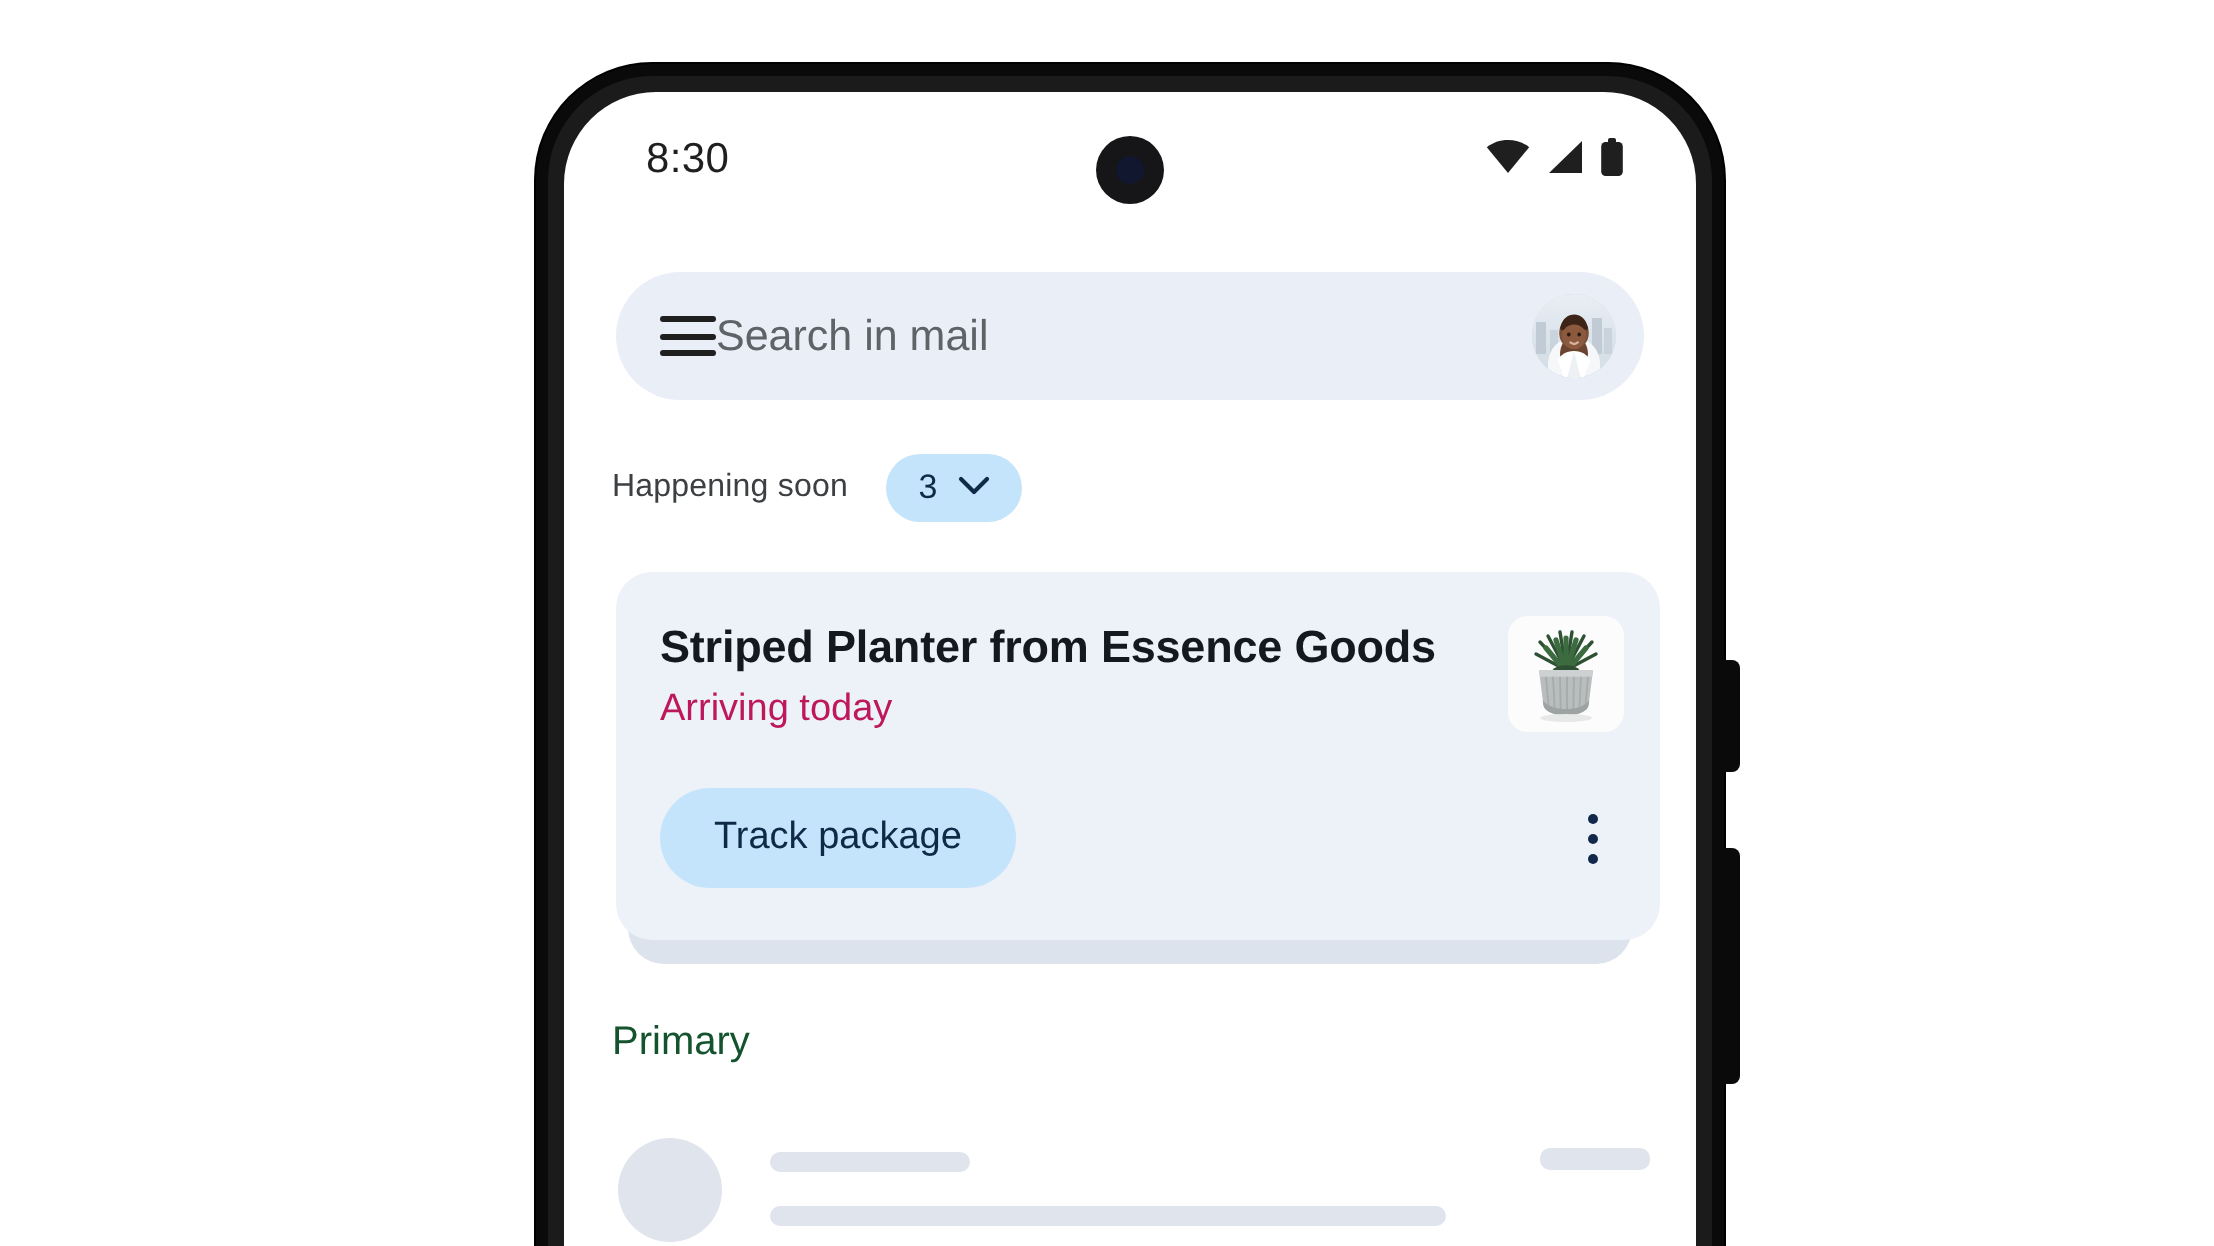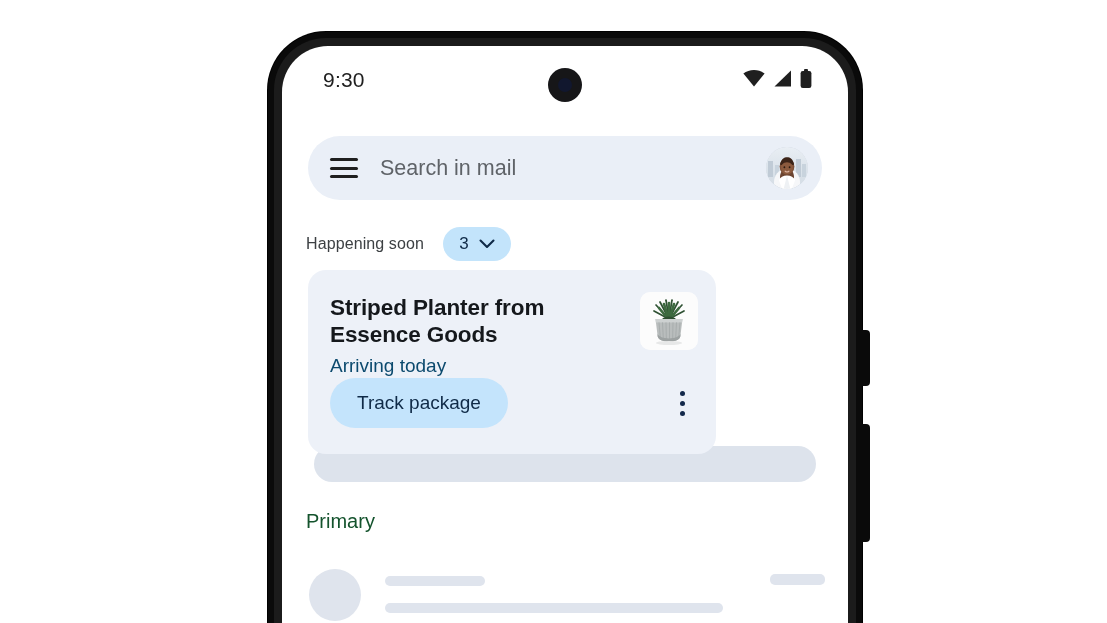--- a/index.html
+++ b/index.html
@@ -133,21 +133,20 @@
   }
   #hamburger-icon span {
     display: block;
     height: 3px;
     width: 100%;
     background: #1f1f1f;
     border-radius: 2px;
   }
   #search-input {
     flex: 1;
-    margin-left: 22px;
     border: 0;
     outline: 0;
     background: transparent;
     font-family: "Liberation Sans", sans-serif;
     font-size: 21.5px;
     color: #5f6368;
     padding: 0;
   }
   #search-input::placeholder { color: #5f6368; opacity: 1; }
   #avatar {
@@ -210,43 +209,43 @@
     left: 32px;
     top: 400px;
     width: 502px;
     height: 36px;
     border-radius: 18px;
     background: #dde3ec;
   }
   #package-card {
     position: absolute;
     left: 26px;
-    top: 224px;
-    width: 408px;
+    top: 240px;
+    width: 522px;
     height: 184px;
     border-radius: 18px;
     background: #edf1f8;
   }
   #card-title-block {
     position: absolute;
     left: 22px;
     top: 24px;
     right: 96px;
   }
   #card-title {
     font-size: 22.5px;
     font-weight: bold;
     color: #15181c;
     letter-spacing: -.1px;
     line-height: 27px;
   }
   #card-subtitle {
     margin-top: 7px;
     font-size: 19px;
-    color: #0c4a6e;
+    color: #be185d;
   }
   #product-thumb {
     position: absolute;
     right: 18px;
     top: 22px;
     width: 58px;
     height: 58px;
     border-radius: 10px;
     background: #fbfbfb;
     overflow: hidden;
@@ -337,21 +336,21 @@
 
 <div id="device"></div>
 <div id="device-inner-bevel"></div>
 
 <div class="side-btn" id="side-btn-volume"></div>
 <div class="side-btn" id="side-btn-power"></div>
 
 <div id="screen">
 
   <div id="status-bar">
-    <div id="status-time">9:30</div>
+    <div id="status-time">8:30</div>
 
     <div id="camera-punch">
       <div id="camera-lens"></div>
     </div>
 
     <div id="status-icons">
       <span>
         <svg class="stat-ico" width="22" height="17" viewBox="0 0 22 17">
           <path d="M11 16.5 21.6 3.6C18.7 1.3 15 0 11 0S3.3 1.3.4 3.6L11 16.5Z" fill="#1f1f1f"></path>
         </svg>

